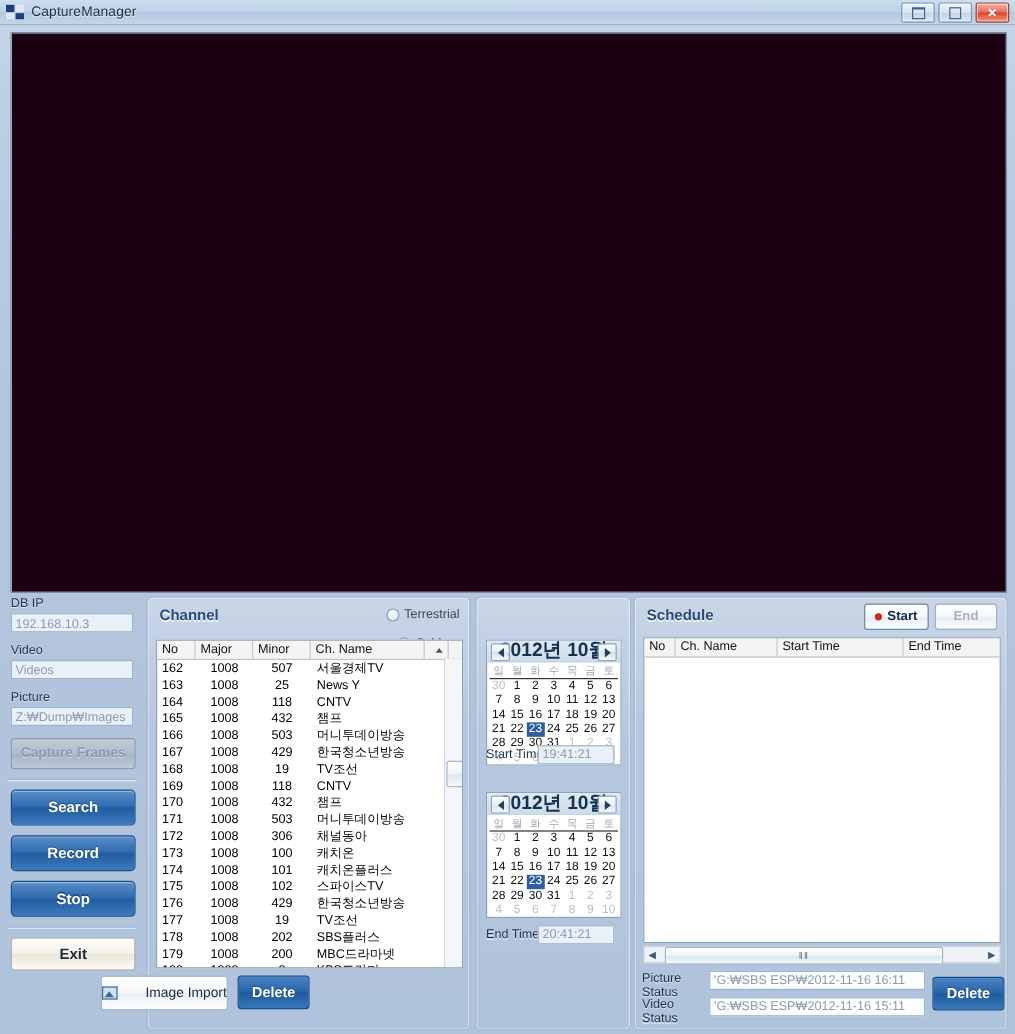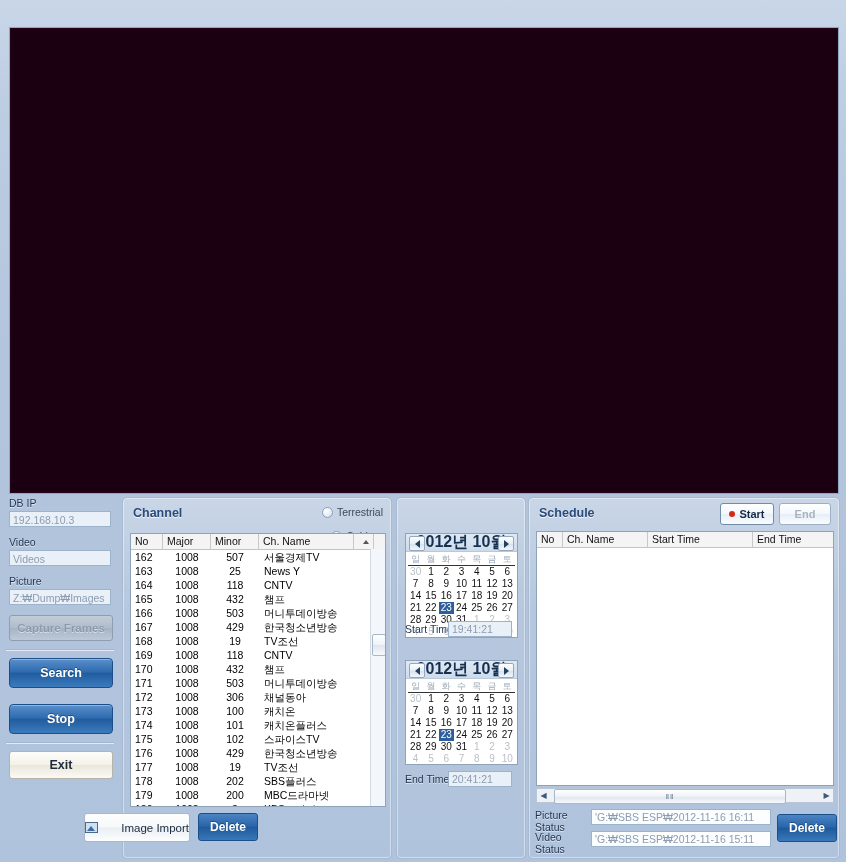--- a/index.html
+++ b/index.html
@@ -272,36 +272,57 @@
     content:""; position:absolute; left:1px; bottom:1px; width:0;height:0;
     border-left:4px solid transparent; border-right:4px solid transparent; border-bottom:5px solid #3f6a9c;
   }
   #chan-delete { position:absolute; left:198px; top:813px; }
 </style>
 </head>
 <body>
 
 <div id="app">
 
+  <div id="titlebar">
+    <div class="tb-icon">
+      <svg width="16" height="14" viewBox="0 0 16 14">
+        <rect x="0" y="1" width="7" height="6" fill="#1b3f7a"></rect>
+        <rect x="8" y="1" width="7" height="6" fill="#dfe9f6"></rect>
+        <rect x="0" y="8" width="7" height="5" fill="#dfe9f6"></rect>
+        <rect x="8" y="8" width="7" height="5" fill="#1b3f7a"></rect>
+      </svg>
+    </div>
+    <span class="tb-title">CaptureManager</span>
+    <div class="winbtns">
+      <div class="winbtn">
+          <span class="glyph-min"></span>
+        </div>
+      <div class="winbtn">
+          <span class="glyph-max"></span>
+        </div>
+      <div class="winbtn close">✕</div>
+    </div>
+  </div>
 
   <div id="video"></div>
 
   <div id="sidebar">
     <div class="side-label">DB IP</div>
     <div class="side-input">192.168.10.3</div>
     <div class="side-gap"></div>
     <div class="side-label">Video</div>
     <div class="side-input">Videos</div>
     <div class="side-gap"></div>
     <div class="side-label">Picture</div>
     <div class="side-input">Z:₩Dump₩Images</div>
     <div class="btn-capture">Capture Frames</div>
     <div class="divider"></div>
     <div class="btn-blue">Search</div>
     <div style="height:8px"></div>
+    <div class="btn-blue">Record</div>
     <div style="height:8px"></div>
     <div class="btn-blue">Stop</div>
     <div class="divider"></div>
     <div class="btn-exit">Exit</div>
   </div>
 
   <div class="panel" id="panel-channel">
     <div class="panel-title">Channel</div>
     <div class="radios">
       <div class="radio">

